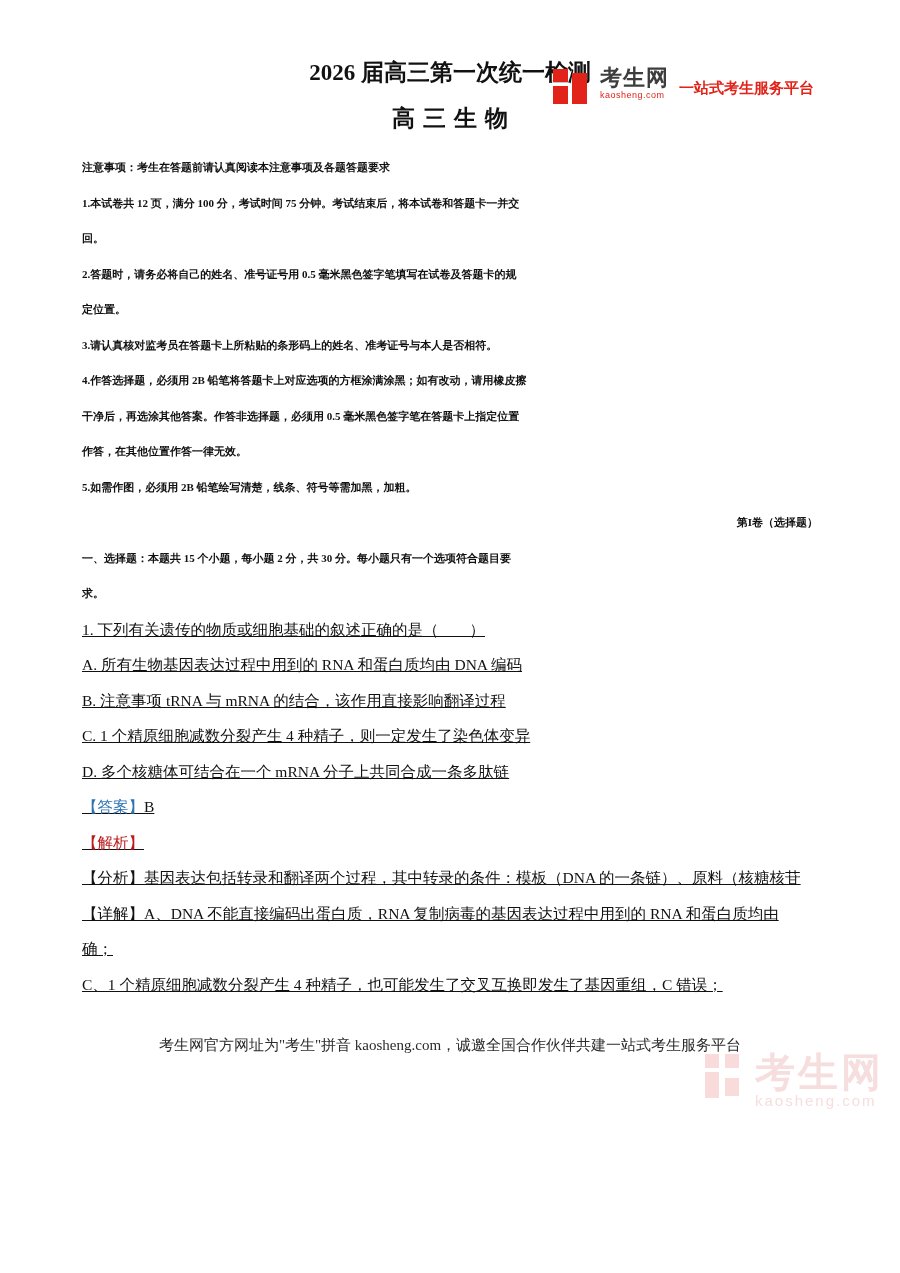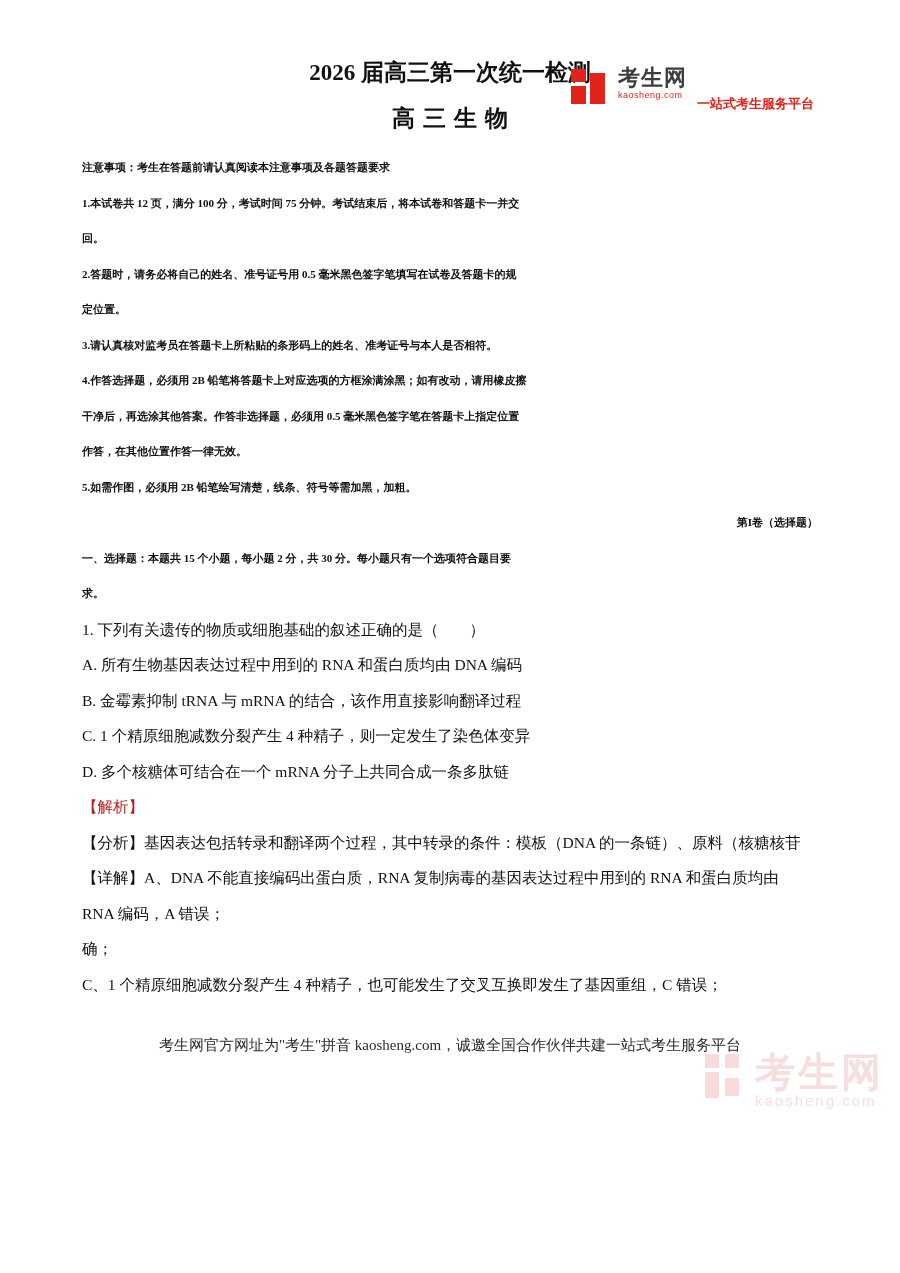--- a/index.html
+++ b/index.html
@@ -15,31 +15,31 @@
   
   .brand{position:absolute;top:66px;right:86px;display:flex;align-items:flex-start;}
   .brand-icon{position:relative;width:40px;height:40px;margin-right:7px;flex:0 0 auto;}
   .brand-icon i{position:absolute;display:block;background:#e2231a;}
   .brand-icon .b1{left:0;top:3px;width:15px;height:13px;}
   .brand-icon .b2{left:0;top:20px;width:15px;height:18px;}
   .brand-icon .b3{left:19px;top:7px;width:15px;height:31px;}
   .brand-text{display:flex;flex-direction:column;}
   .brand-name{font-family:"Liberation Sans","DejaVu Sans",sans-serif;font-size:22px;font-weight:bold;color:#3d3d3d;line-height:24px;letter-spacing:1px;}
   .brand-domain{font-family:"Liberation Sans","DejaVu Sans",sans-serif;font-size:9px;color:#e2231a;line-height:11px;letter-spacing:.5px;}
-  .brand-tagline{font-family:"Liberation Sans","DejaVu Sans",sans-serif;font-size:13px;font-weight:bold;color:#e2231a;margin:29px 0 0 10px;white-space:nowrap;}
+  .brand-tagline{font-family:"Liberation Sans","DejaVu Sans",sans-serif;font-size:15px;font-weight:bold;color:#e2231a;margin:13px 0 0 10px;white-space:nowrap;}
 
   
   .doc-title{margin:0;padding-top:58px;text-align:center;font-size:23px;font-weight:bold;line-height:30px;}
   .doc-subtitle{margin:16px 8px 0;text-align:center;font-size:23px;font-weight:bold;line-height:30px;letter-spacing:8px;text-indent:8px;}
 
   
   .content{width:736px;margin:16px auto 0;}
   .ln{margin:0;line-height:35.5px;white-space:nowrap;}
   .ln.n{font-size:11px;font-weight:bold;}
-  .ln.q{font-size:15.5px;font-weight:normal;}
+  .ln.q{font-size:15.5px;font-weight:normal;text-decoration:underline;}
   .ln.center{text-align:right;}
 
   
   .footer{position:absolute;left:0;right:0;bottom:72px;text-align:center;font-size:15px;color:#2b2b2b;}
 
   
   .watermark{position:absolute;right:16px;bottom:18px;display:flex;align-items:flex-start;}
   .wm-icon{position:relative;width:38px;height:48px;margin-right:12px;flex:0 0 auto;}
   .wm-icon i{position:absolute;display:block;background:#fadbdb;}
   .wm-icon .w1{left:0;top:2px;width:14px;height:14px;}
@@ -80,27 +80,27 @@
       <p class="ln n"><span>3.请认真核对监考员在答题卡上所粘贴的条形码上的姓名、准考证号与本人是否相符。</span></p>
       <p class="ln n"><span>4.作答选择题，必须用 2B 铅笔将答题卡上对应选项的方框涂满涂黑；如有改动，请用橡皮擦</span></p>
       <p class="ln n"><span>干净后，再选涂其他答案。作答非选择题，必须用 0.5 毫米黑色签字笔在答题卡上指定位置</span></p>
       <p class="ln n"><span>作答，在其他位置作答一律无效。</span></p>
       <p class="ln n"><span>5.如需作图，必须用 2B 铅笔绘写清楚，线条、符号等需加黑，加粗。</span></p>
       <p class="ln n center"><span>第I卷（选择题）</span></p>
       <p class="ln n"><span>一、选择题：本题共 15 个小题，每小题 2 分，共 30 分。每小题只有一个选项符合题目要</span></p>
       <p class="ln n"><span>求。</span></p>
       <p class="ln q"><span>1. 下列有关遗传的物质或细胞基础的叙述正确的是（　　）</span></p>
       <p class="ln q"><span>A. 所有生物基因表达过程中用到的 RNA 和蛋白质均由 DNA 编码</span></p>
-      <p class="ln q"><span>B. 金霉素抑制 tRNA 与 mRNA 的结合，该作用直接影响翻译过程</span></p>
+      <p class="ln q"><span>B. 注意事项 tRNA 与 mRNA 的结合，该作用直接影响翻译过程</span></p>
       <p class="ln q"><span>C. 1 个精原细胞减数分裂产生 4 种精子，则一定发生了染色体变异</span></p>
       <p class="ln q"><span>D. 多个核糖体可结合在一个 mRNA 分子上共同合成一条多肽链</span></p>
+      <p class="ln q"><span style="color: rgb(46, 116, 181);">【答案】</span><span>B</span></p>
       <p class="ln q"><span style="color: #b91c1c;">【解析】</span></p>
       <p class="ln q"><span>【分析】基因表达包括转录和翻译两个过程，其中转录的条件：模板（DNA 的一条链）、原料（核糖核苷</span></p>
       <p class="ln q"><span>【详解】A、DNA 不能直接编码出蛋白质，RNA 复制病毒的基因表达过程中用到的 RNA 和蛋白质均由</span></p>
-      <p class="ln q"><span>RNA 编码，A 错误；</span></p>
       <p class="ln q"><span>确；</span></p>
       <p class="ln q"><span>C、1 个精原细胞减数分裂产生 4 种精子，也可能发生了交叉互换即发生了基因重组，C 错误；</span></p>
     </div>
 
   <div class="footer">考生网官方网址为"考生"拼音 kaosheng.com，诚邀全国合作伙伴共建一站式考生服务平台</div>
 
   <div class="watermark">
     <span class="wm-icon">
       <i class="w1"></i>
         <i class="w2"></i>

